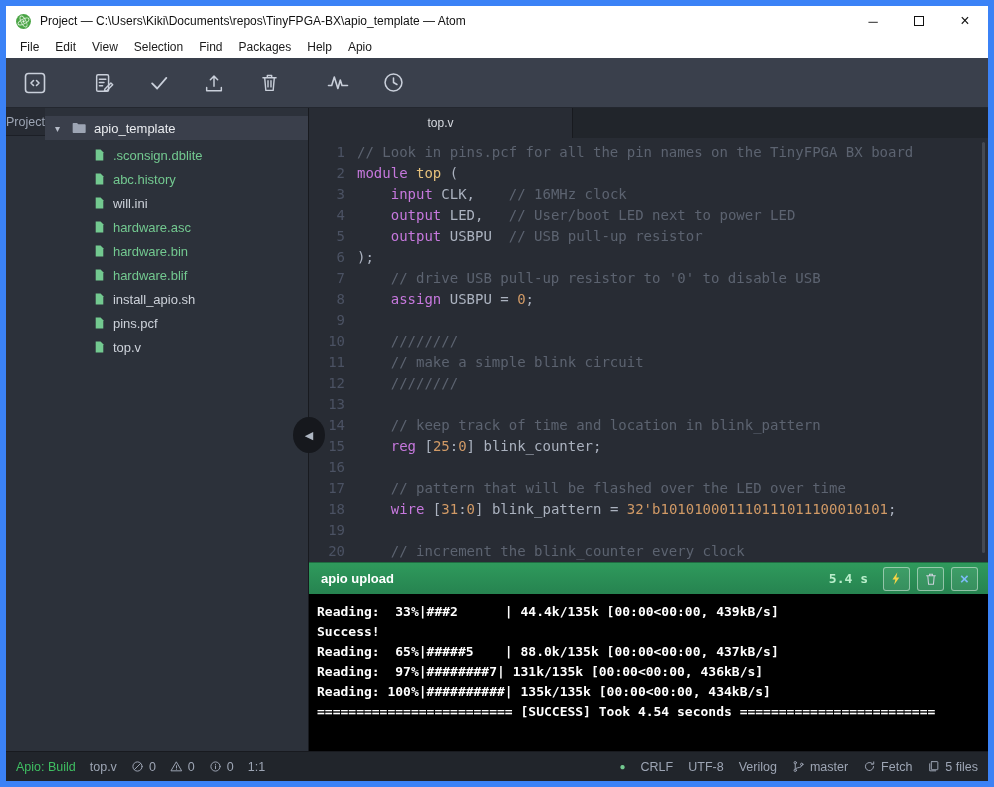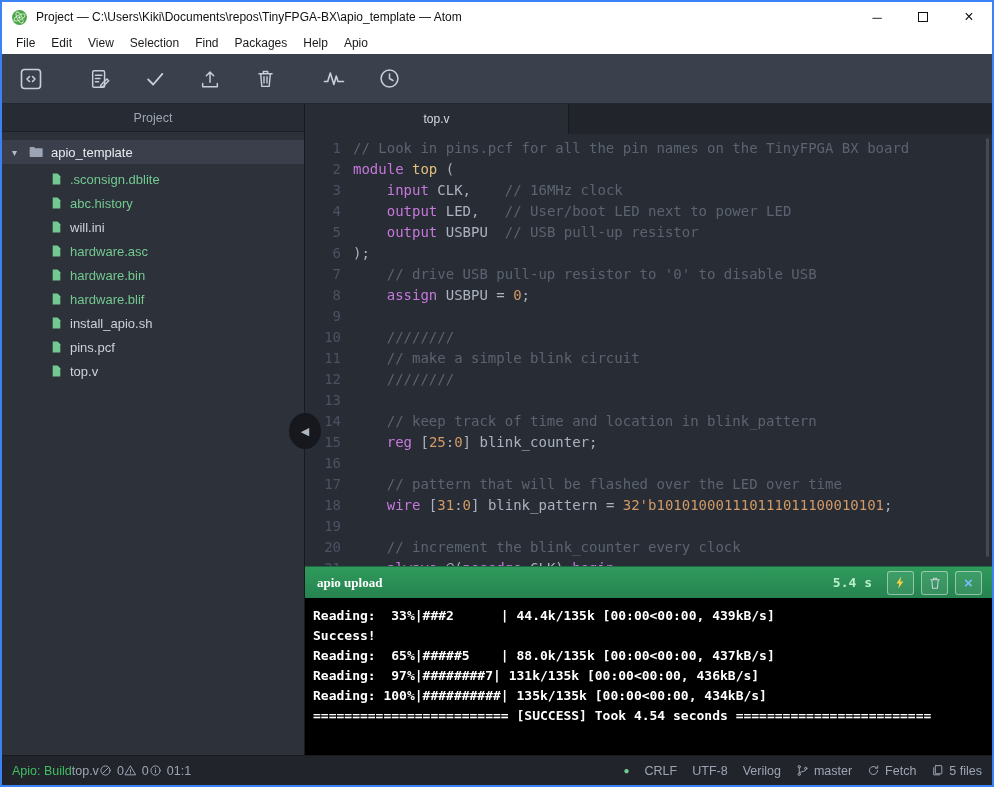--- a/index.html
+++ b/index.html
@@ -1,17 +1,17 @@
 <!DOCTYPE html>
 <html><head>
 <meta charset="utf-8">
 <style>
   *{margin:0;padding:0;box-sizing:border-box}
   html,body{width:994px;height:787px;background:#fff;font-family:"Liberation Sans",sans-serif;overflow:hidden}
-  .window{width:994px;height:787px;border:2px solid #3b82f6;display:flex;flex-direction:column;background:#282c34;overflow:hidden}
+  .window{width:994px;height:787px;border:6px solid #3b82f6;display:flex;flex-direction:column;background:#282c34;overflow:hidden}
 
   
   .titlebar{flex:0 0 30px;height:30px;background:#fff;display:flex;align-items:center}
   .app-icon{margin:0 8px 0 9px;display:flex}
   .title{font-size:12px;color:#111;white-space:nowrap}
   .win-controls{margin-left:auto;display:flex;height:100%}
   .win-btn{width:46px;height:100%;display:flex;align-items:center;justify-content:center;font-size:13px;color:#111;cursor:default}
   .glyph-max{width:10px;height:10px;border:1px solid #111;display:block}
   .win-close{font-size:16px}
 
@@ -20,21 +20,21 @@
   .menu-item{font-size:12px;color:#1a1a1a;padding:0 8px;line-height:22px;white-space:nowrap}
 
   
   .toolbar{flex:0 0 50px;height:50px;background:#3a404c;display:flex;align-items:center;padding-left:16px;border-bottom:1px solid #23272f}
   .tb-btn{width:26px;height:26px;margin-right:29px;display:flex;align-items:center;justify-content:center}
   .tb-btn svg{stroke:#c9cfda;fill:none;stroke-width:1.6;stroke-linecap:round;stroke-linejoin:round}
   .tb-gap{margin-left:14px}
 
   
   .main{flex:1;display:flex;min-height:0}
-  .sidebar{width:303px;flex:0 0 303px;background:#2c313a;border-right:1px solid #181a1f;display:flex;flex-direction:column;min-height:0}
+  .sidebar{width:303px;flex:0 0 303px;background:#2c313a;border-right:1px solid #181a1f;display:flex;flex-direction:row;min-height:0}
   .sidebar-header{flex:0 0 28px;height:28px;line-height:28px;text-align:center;color:#9da5b4;font-size:12.5px;background:#272b33;border-bottom:1px solid #1c1f26}
   .tree{padding-top:8px;font-size:13px;flex:1;overflow:hidden}
   .tree-row{height:24px;display:flex;align-items:center;color:#c9ced6;white-space:nowrap;cursor:default}
   .tree-row.selected{background:#3a3f4b;color:#e9ebef}
   .chev{width:13px;margin-left:10px;font-size:10px;color:#b6bcc8}
   .folder-icon{margin:0 7px 0 3px;display:flex}
   .tree-file{padding-left:48px}
   .ficon{margin-right:7px;display:flex}
   .fname.c-green{color:#73c990}
   .fname.c-plain{color:#cdd2da}
@@ -52,31 +52,31 @@
   .tok-kw{color:#c678dd}
   .tok-ent{color:#e5c07b}
   .tok-num{color:#d19a66}
   .tok-txt{color:#abb2bf}
   .scrollbar-thumb{position:absolute;right:3px;top:4px;width:3px;height:97%;background:rgba(171,178,191,.22);border-radius:2px}
   .collapse-handle{position:absolute;left:-16px;top:309px;width:32px;height:36px;border-radius:50%;background:#16181d;display:flex;align-items:center;justify-content:center;color:#aeb6c2;font-size:11px;z-index:6;cursor:pointer}
 
   
   .panel{flex:0 0 189px;display:flex;flex-direction:column;min-height:0}
   .panel-header{flex:0 0 32px;height:32px;background:linear-gradient(#2f9a5c,#268350);display:flex;align-items:center;padding:0 10px 0 12px;border-top:1px solid #1f6b41}
-  .panel-title{font-family:Liberation Serif, serif;font-weight:bold;font-size:13px;color:#fff}
+  .panel-title{font-family:Liberation Sans, sans-serif;font-weight:bold;font-size:13px;color:#fff}
   .panel-time{margin-left:auto;font-family:"DejaVu Sans Mono",monospace;font-weight:bold;font-size:13px;color:#b9eecb;margin-right:8px}
   .ph-btn{width:27px;height:24px;border:1px solid rgba(255,255,255,.45);border-radius:3px;background:rgba(255,255,255,.08);display:flex;align-items:center;justify-content:center;margin-left:7px;cursor:pointer}
   .ph-btn svg{display:block}
   .ph-x{color:#7cbcf7;font-size:15px;font-weight:bold;line-height:1}
   .console{flex:1;background:#000;padding:8px 15px 0 8px;overflow:hidden}
   .console-line{font-family:"DejaVu Sans Mono",monospace;font-size:13px;line-height:20px;color:#fff;white-space:pre;font-weight:bold}
 
   
   .statusbar{flex:0 0 30px;height:30px;background:#21252b;border-top:1px solid #181a1f;display:flex;align-items:center;padding:0 10px;color:#9da5b4;font-size:12.5px}
-  .sb-left{display:flex;align-items:flex-end;}
+  .sb-left{display:flex;align-items:flex-end;gap:14px}
   .sb-apio{color:#3fbf62}
   .sb-right{margin-left:auto;display:flex;align-items:center;gap:15px}
   .sb-item{display:flex;align-items:center;gap:5px}
   .sb-item i{font-style:normal}
   .sb-item svg{stroke:#9da5b4;fill:none;stroke-width:1.8;stroke-linecap:round;stroke-linejoin:round}
   .sb-dot{color:#73c990;font-size:10px}
 </style>
 </head>
 <body>
 

